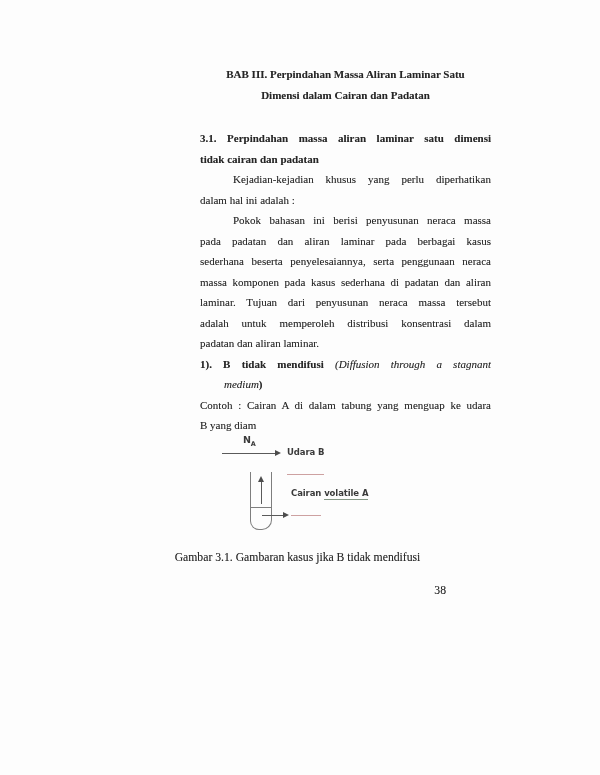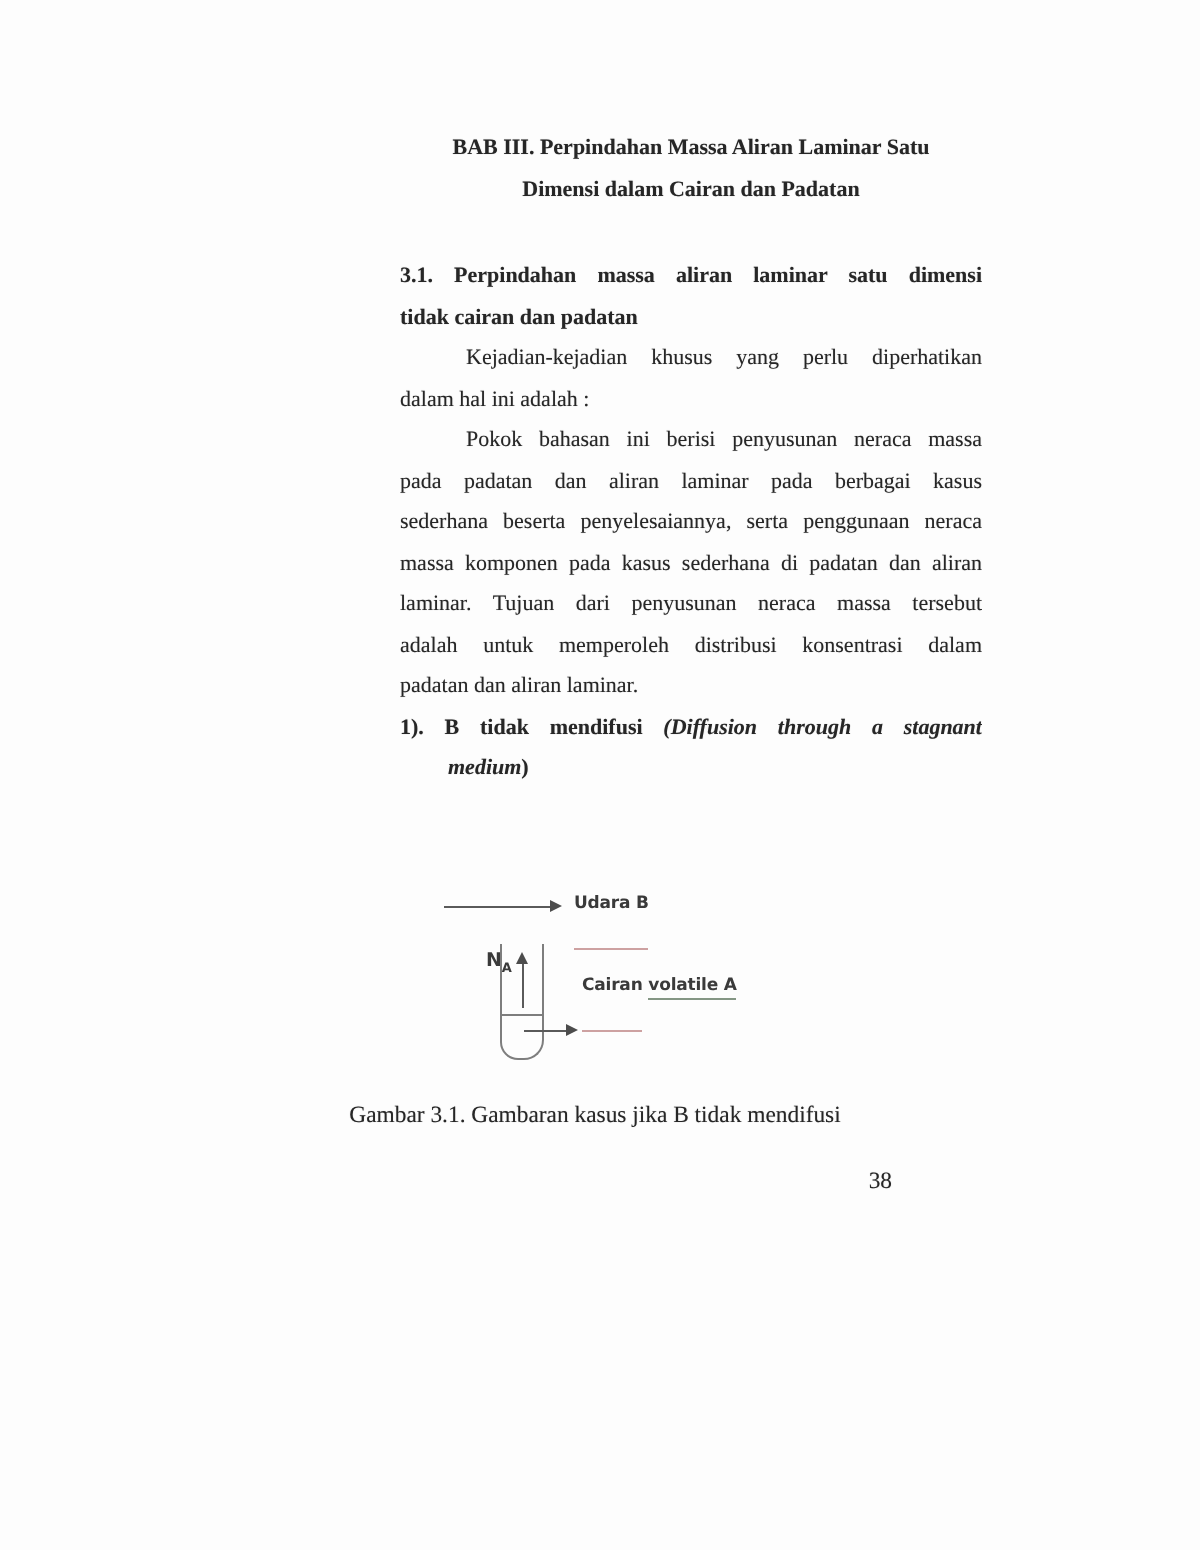--- a/index.html
+++ b/index.html
@@ -17,21 +17,21 @@
   }
   .line {
     line-height:20.5px; height:20.5px; overflow:hidden;
     text-align:justify; text-align-last:justify;
   }
   .line.last { text-align-last:left; }
   .line.center { text-align:center; text-align-last:center; }
   .indent { text-indent:33px; }
   .hang { padding-left:24px; }
   .bold { font-weight:bold; }
-  .bi { font-weight:bold; font-style:italic; }
+  .bi { font-weight:normal; font-style:italic; }
   .title-block { font-weight:bold; }
   .heading-block { font-weight:bold; margin-top:23px; }
 
   
   .fig-line { position:absolute; background:#5a5a5a; }
   .tube {
     position:absolute; left:250px; top:472px; width:20px; height:57px;
     border-left:1.5px solid #7e7e7e; border-right:1.5px solid #7e7e7e;
     border-bottom:1.5px solid #7e7e7e; border-radius:0 0 10px 9px;
   }
@@ -91,29 +91,33 @@
       <div class="line">laminar. Tujuan dari penyusunan neraca massa tersebut</div>
       <div class="line">adalah untuk memperoleh distribusi konsentrasi dalam</div>
       <div class="line last">padatan dan aliran laminar.</div>
     </div>
 
     <div>
       <div class="line"><span class="bold">1). B tidak mendifusi </span><span class="bi">(Diffusion through a stagnant</span></div>
       <div class="line last hang"><span class="bi">medium</span><span class="bold">)</span></div>
     </div>
 
+    <div>
+      <div class="line">Contoh : Cairan A di dalam tabung yang menguap ke udara</div>
+      <div class="line last">B yang diam</div>
+    </div>
 
   </div>
 
   <div>
     <div class="fig-line" style="left:222px; top:453px; width:54px; height:1.3px;"></div>
     <div class="arr-right" style="left:275px; top:449.5px;"></div>
     <div class="fig-label u-red" style="left:287px; top:447px;">Udara B</div>
 
-    <div class="fig-label flux-label" style="left:243px; top:475px;"><span>N</span><sub>A</sub></div>
+    <div class="fig-label flux-label" style="left:243px; top:434px;"><span>N</span><sub>A</sub></div>
 
     <div class="tube"></div>
     <div class="liquid-surface"></div>
 
     <div class="fig-line" style="left:260.5px; top:481px; width:1.3px; height:23px;"></div>
     <div class="arr-up" style="left:257.5px; top:475.5px;"></div>
 
     <div class="fig-line" style="left:262px; top:515px; width:21px; height:1.3px;"></div>
     <div class="arr-right" style="left:283px; top:511.5px;"></div>
     <div class="fig-label" style="left:291px; top:488px;"><span class="u-red">Cairan</span>&nbsp;<span class="u-green">volatile A</span></div>

